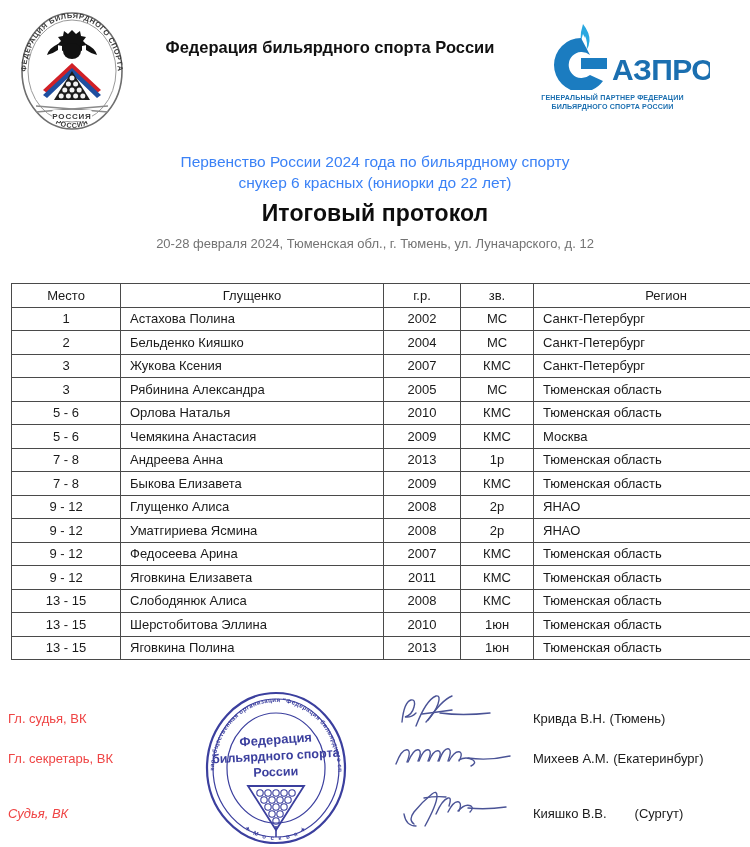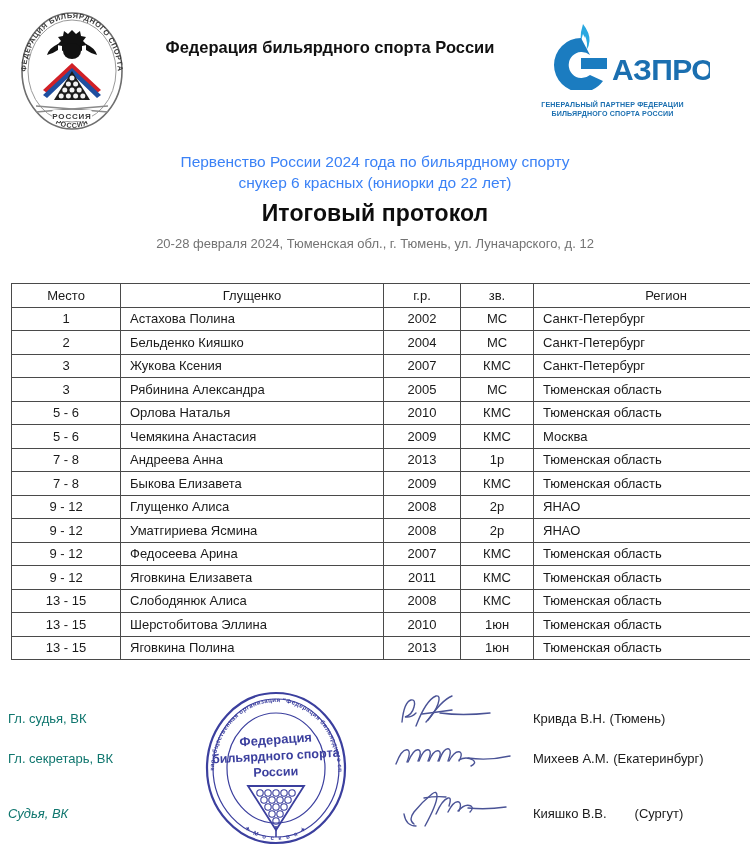--- a/index.html
+++ b/index.html
@@ -41,21 +41,21 @@
     position: absolute;
     left: 515px; top: 22px;
     width: 195px;
     text-align: center;
   }
   .gazprom-word {
     position: relative;
     height: 68px;
   }
   .gazprom-sub {
-    margin-top: 11px;
+    margin-top: 4px;
     font-size: 7.1px;
     font-weight: bold;
     color: #1b6fb0;
     letter-spacing: 0.15px;
     line-height: 1.32;
     text-transform: uppercase;
     text-align: center;
   }
 
   
@@ -114,21 +114,21 @@
   
   .sig-area {
     position: absolute;
     left: 0; top: 686px;
     width: 750px; height: 161px;
   }
   .sig-role {
     position: absolute;
     left: 8px;
     font-size: 13px;
-    color: #0f766e;
+    color: #ef4444;
     white-space: nowrap;
   }
   .sig-role.r0 { top: 25px; }
   .sig-role.r1 { top: 65px; }
   .sig-role.r2 { top: 120px; font-style: italic; }
 
   .sig-name {
     position: absolute;
     left: 533px;
     font-size: 13px;

